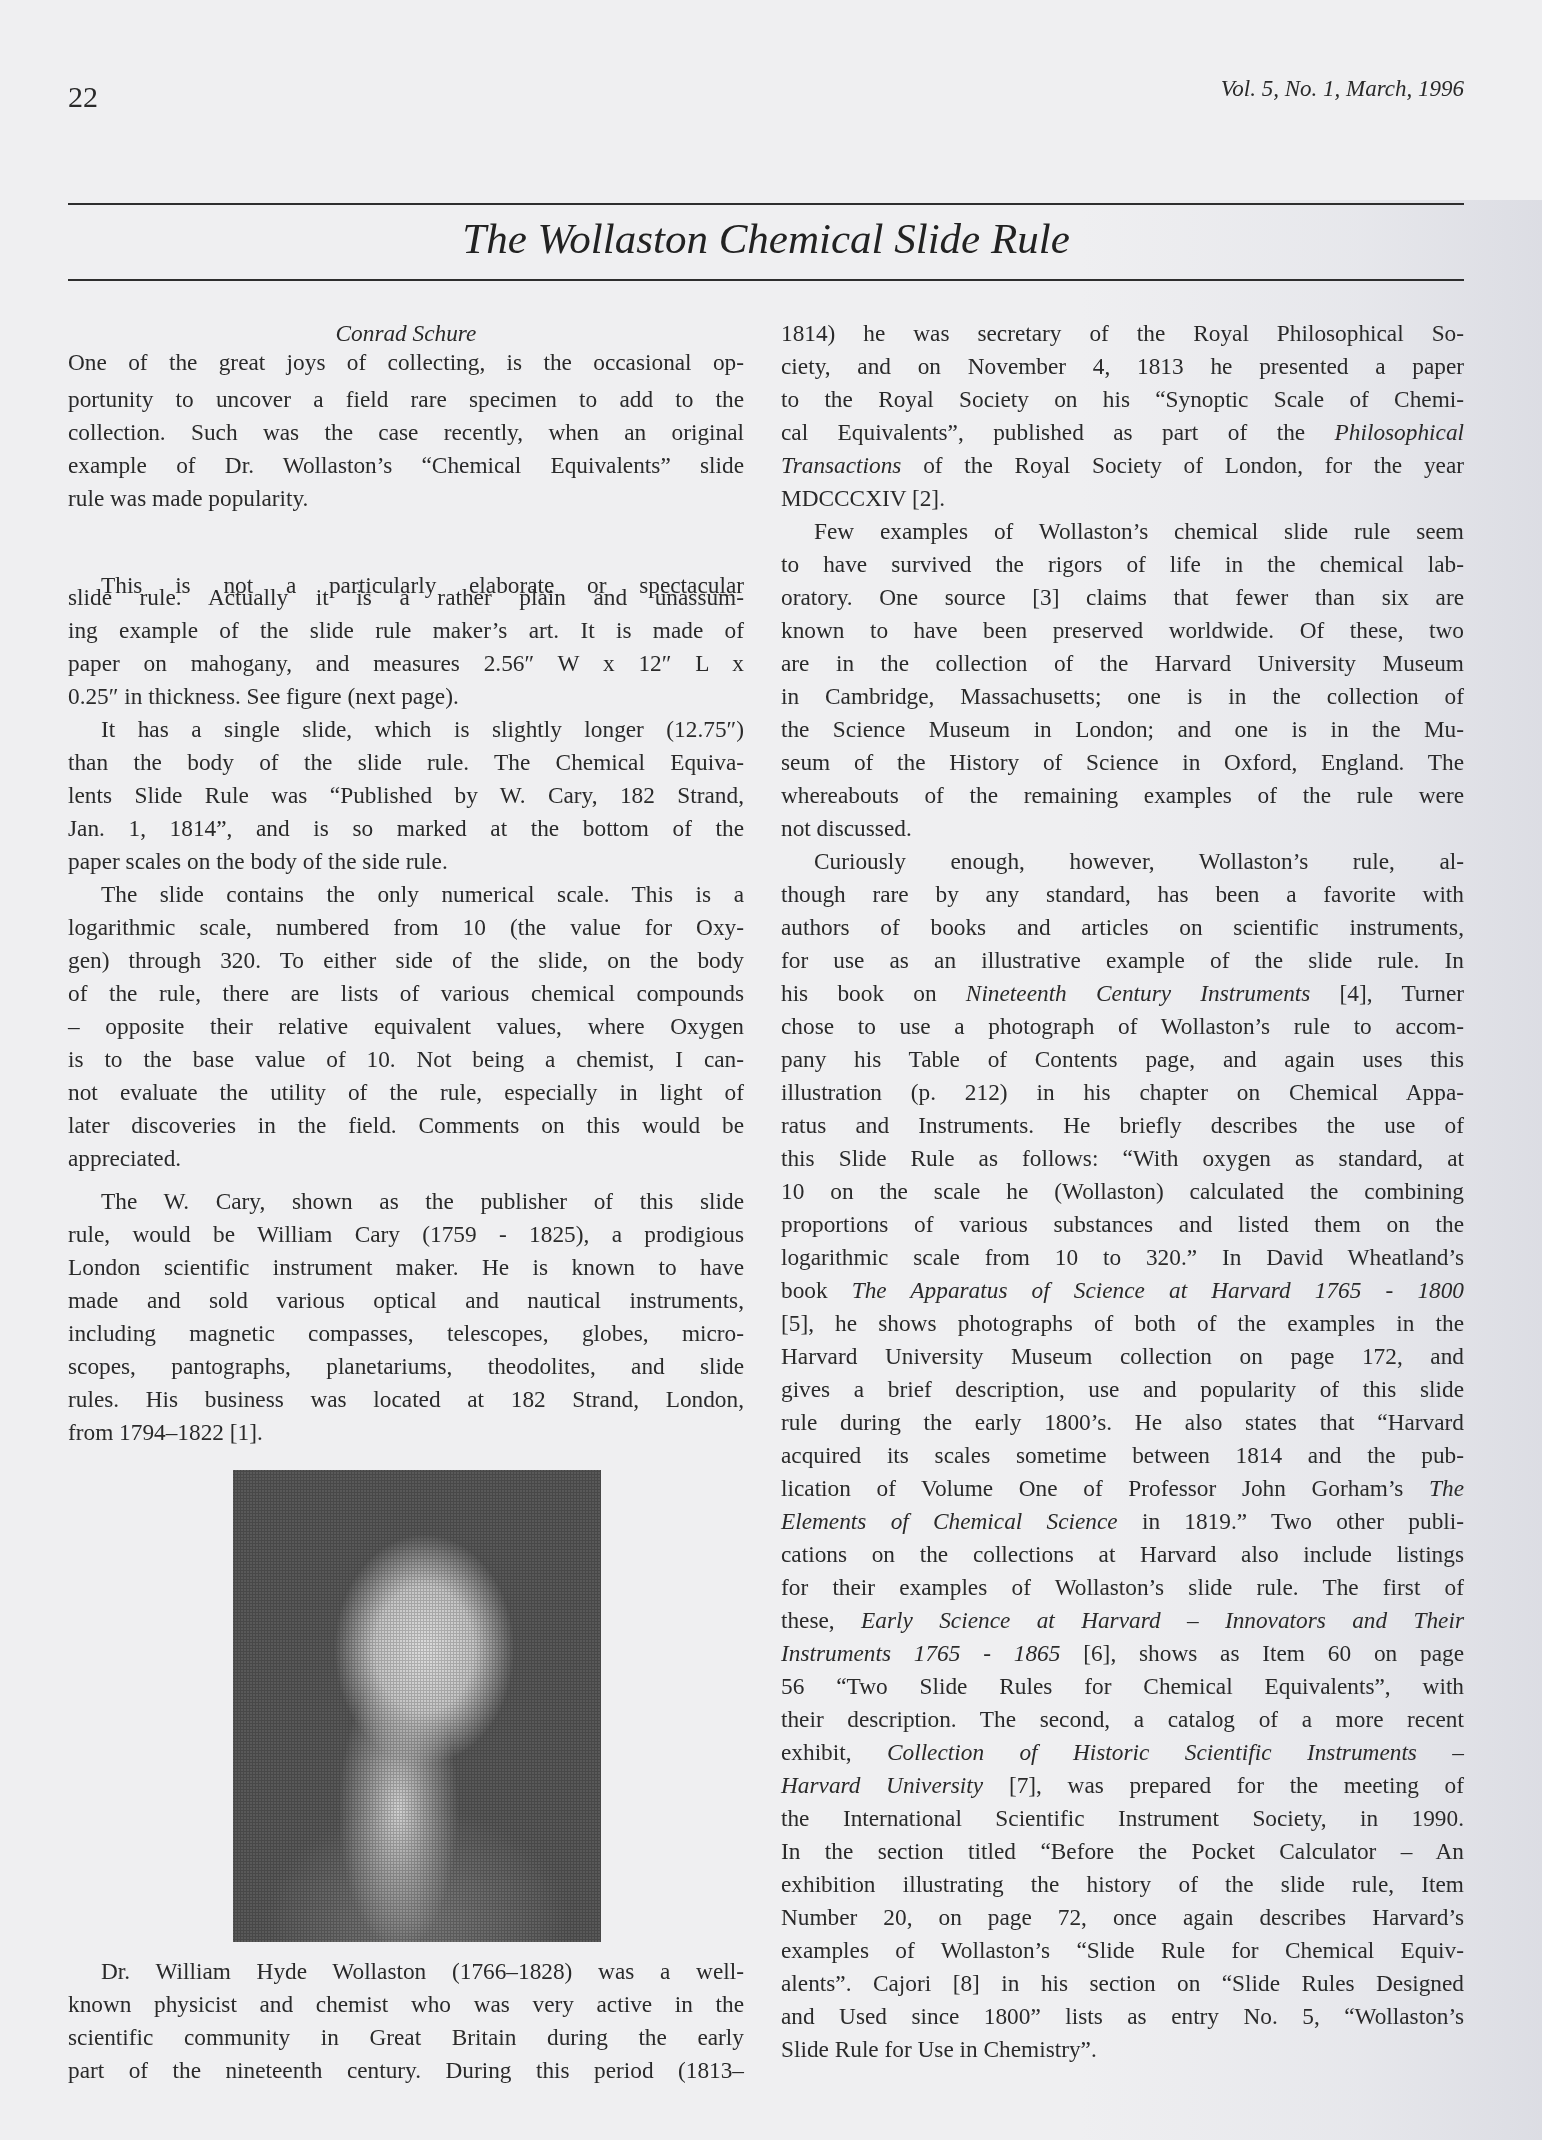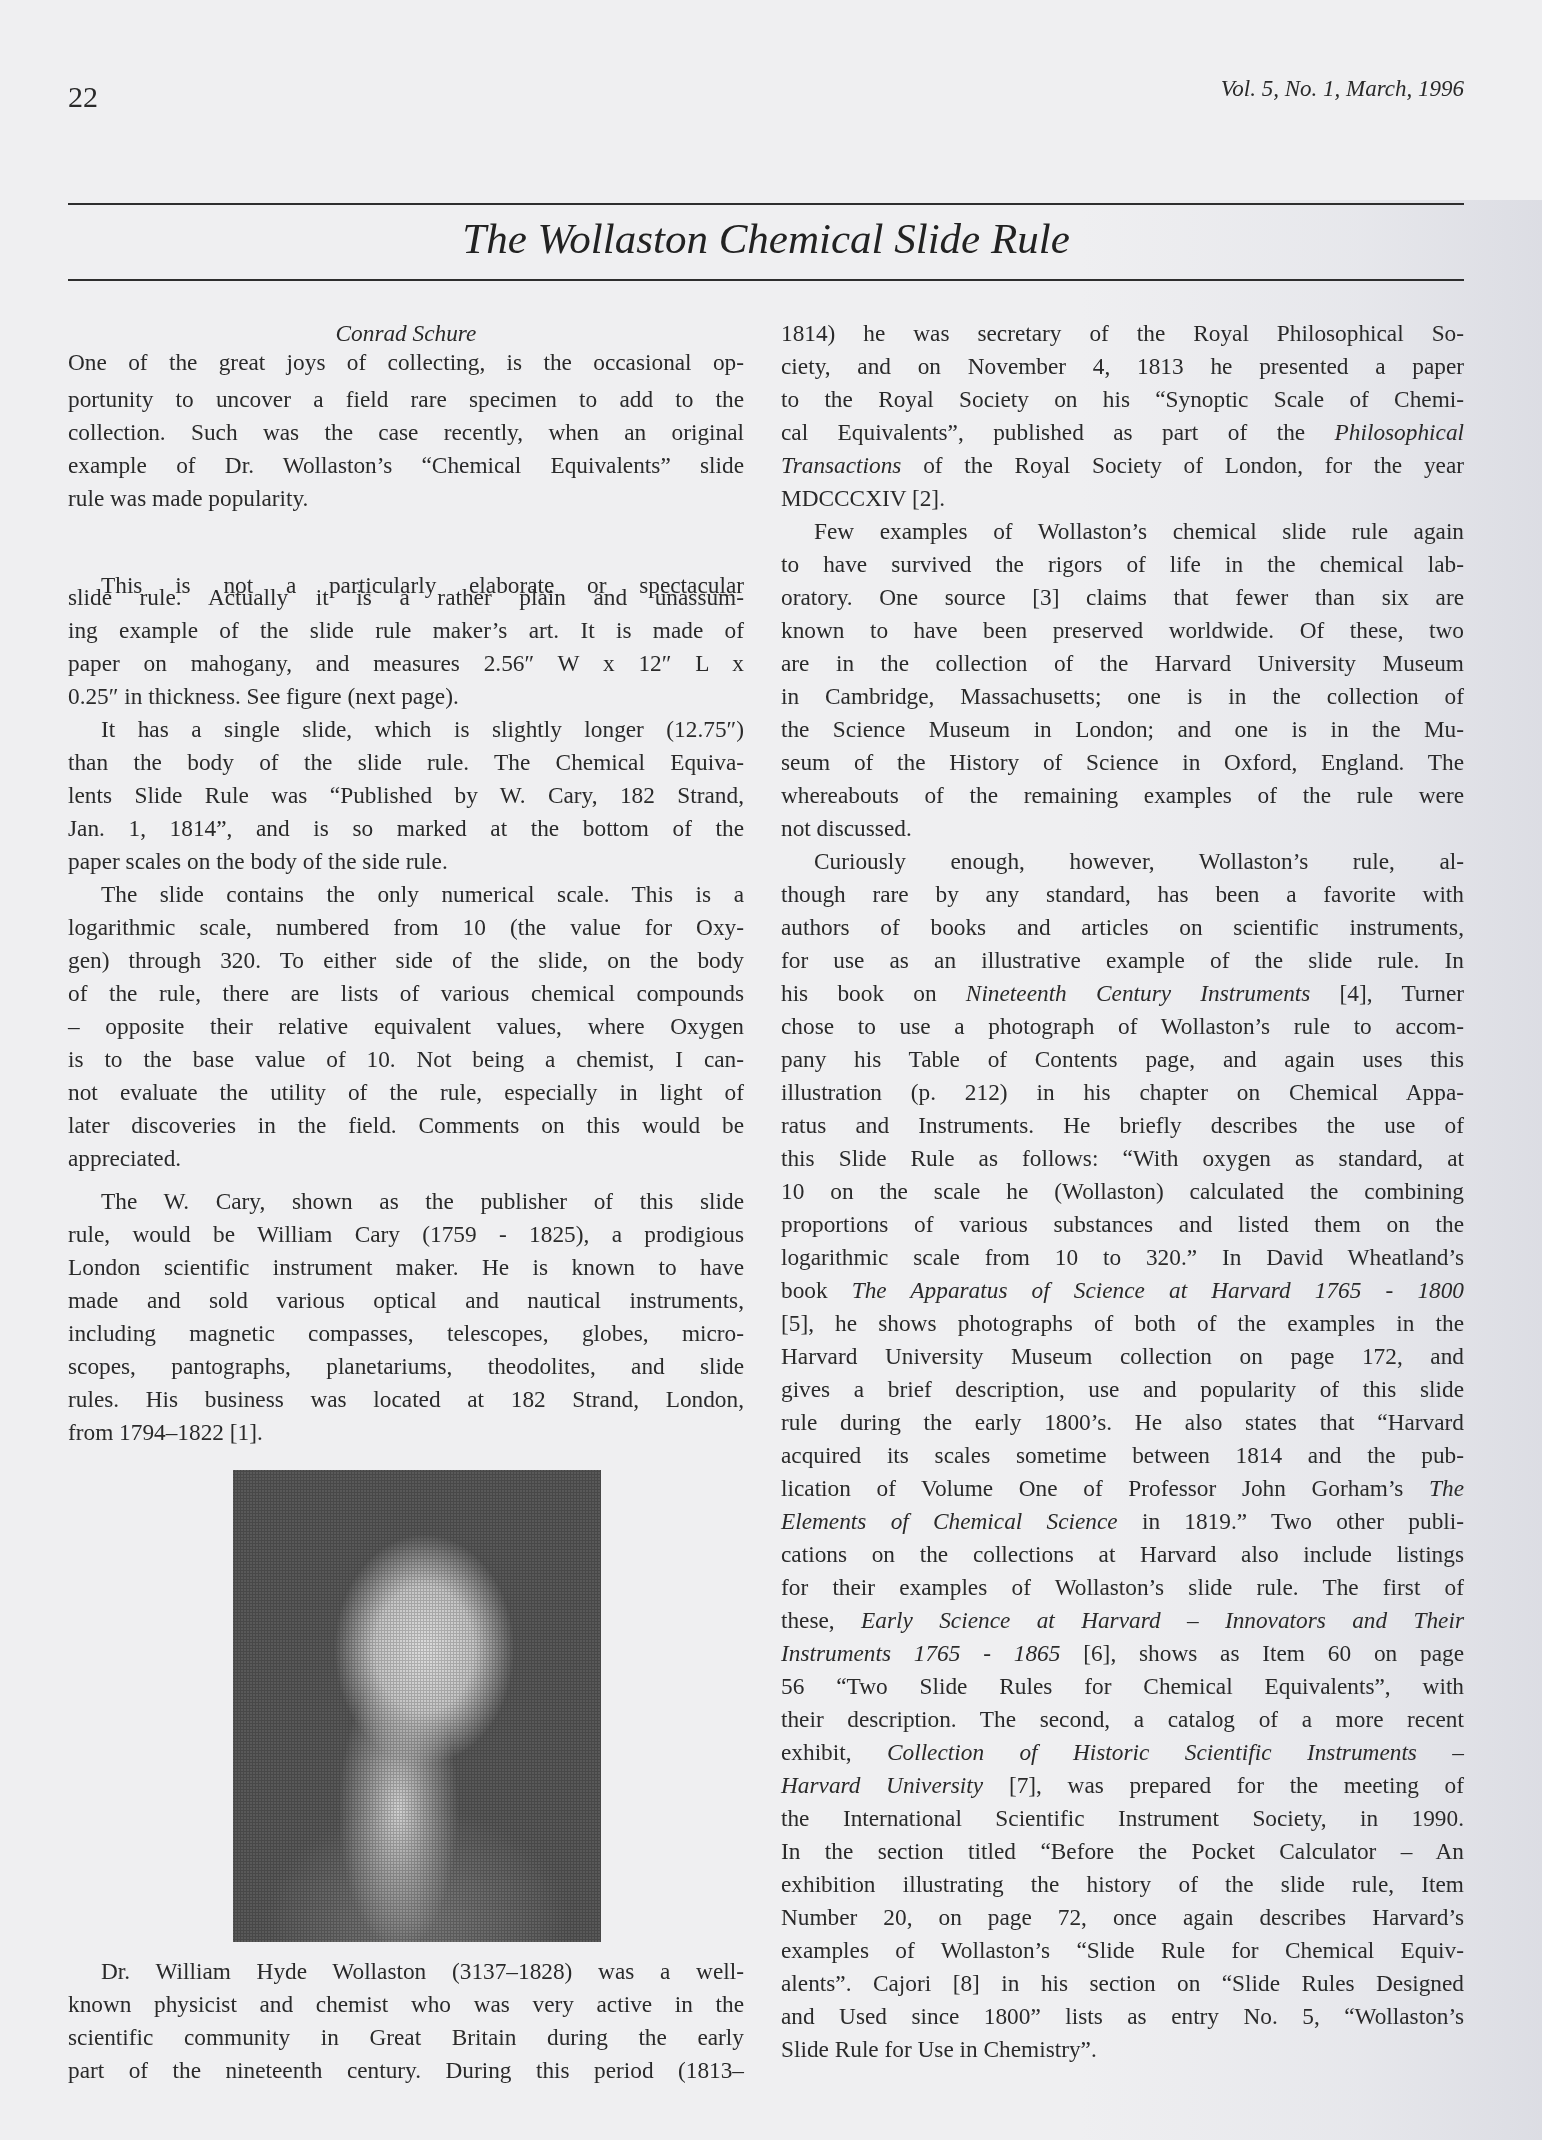--- a/index.html
+++ b/index.html
@@ -89,38 +89,38 @@
       <div class="line " style="top: 1109px;"><span>later discoveries in the field. Comments on this would be</span></div>
       <div class="line last" style="top: 1142px;"><span>appreciated.</span></div>
       <div class="line indent" style="top: 1185px;"><span>The W. Cary, shown as the publisher of this slide</span></div>
       <div class="line " style="top: 1218px;"><span>rule, would be William Cary (1759 - 1825), a prodigious</span></div>
       <div class="line " style="top: 1251px;"><span>London scientific instrument maker. He is known to have</span></div>
       <div class="line " style="top: 1284px;"><span>made and sold various optical and nautical instruments,</span></div>
       <div class="line " style="top: 1317px;"><span>including magnetic compasses, telescopes, globes, micro-</span></div>
       <div class="line " style="top: 1350px;"><span>scopes, pantographs, planetariums, theodolites, and slide</span></div>
       <div class="line " style="top: 1383px;"><span>rules. His business was located at 182 Strand, London,</span></div>
       <div class="line last" style="top: 1416px;"><span>from 1794–1822 [1].</span></div>
-      <div class="line indent" style="top: 1955px;"><span>Dr. William Hyde Wollaston (3137–1828) was a well-</span></div>
+      <div class="line indent" style="top: 1955px;"><span>Dr. William Hyde Wollaston (1766–1828) was a well-</span></div>
       <div class="line " style="top: 1988px;"><span>known physicist and chemist who was very active in the</span></div>
       <div class="line " style="top: 2021px;"><span>scientific community in Great Britain during the early</span></div>
       <div class="line " style="top: 2054px;"><span>part of the nineteenth century. During this period (1813–</span></div>
     </div>
 </div>
 
 <div class="portrait" title="Portrait of Dr. William Hyde Wollaston"></div>
 
 <div class="column col-right">
   <div id="right-lines">
       <div class="line " style="top: 317px;"><span>1814) he was secretary of the Royal Philosophical So-</span></div>
       <div class="line " style="top: 350px;"><span>ciety, and on November 4, 1813 he presented a paper</span></div>
       <div class="line " style="top: 383px;"><span>to the Royal Society on his “Synoptic Scale of Chemi-</span></div>
       <div class="line " style="top: 416px;"><span>cal Equivalents”, published as part of the </span><span class="it">Philosophical</span></div>
       <div class="line " style="top: 449px;"><span class="it">Transactions</span><span> of the Royal Society of London, for the year</span></div>
       <div class="line last" style="top: 482px;"><span>MDCCCXIV [2].</span></div>
-      <div class="line indent" style="top: 515px;"><span>Few examples of Wollaston’s chemical slide rule again</span></div>
+      <div class="line indent" style="top: 515px;"><span>Few examples of Wollaston’s chemical slide rule seem</span></div>
       <div class="line " style="top: 548px;"><span>to have survived the rigors of life in the chemical lab-</span></div>
       <div class="line " style="top: 581px;"><span>oratory. One source [3] claims that fewer than six are</span></div>
       <div class="line " style="top: 614px;"><span>known to have been preserved worldwide. Of these, two</span></div>
       <div class="line " style="top: 647px;"><span>are in the collection of the Harvard University Museum</span></div>
       <div class="line " style="top: 680px;"><span>in Cambridge, Massachusetts; one is in the collection of</span></div>
       <div class="line " style="top: 713px;"><span>the Science Museum in London; and one is in the Mu-</span></div>
       <div class="line " style="top: 746px;"><span>seum of the History of Science in Oxford, England. The</span></div>
       <div class="line " style="top: 779px;"><span>whereabouts of the remaining examples of the rule were</span></div>
       <div class="line last" style="top: 812px;"><span>not discussed.</span></div>
       <div class="line indent" style="top: 845px;"><span>Curiously enough, however, Wollaston’s rule, al-</span></div>

